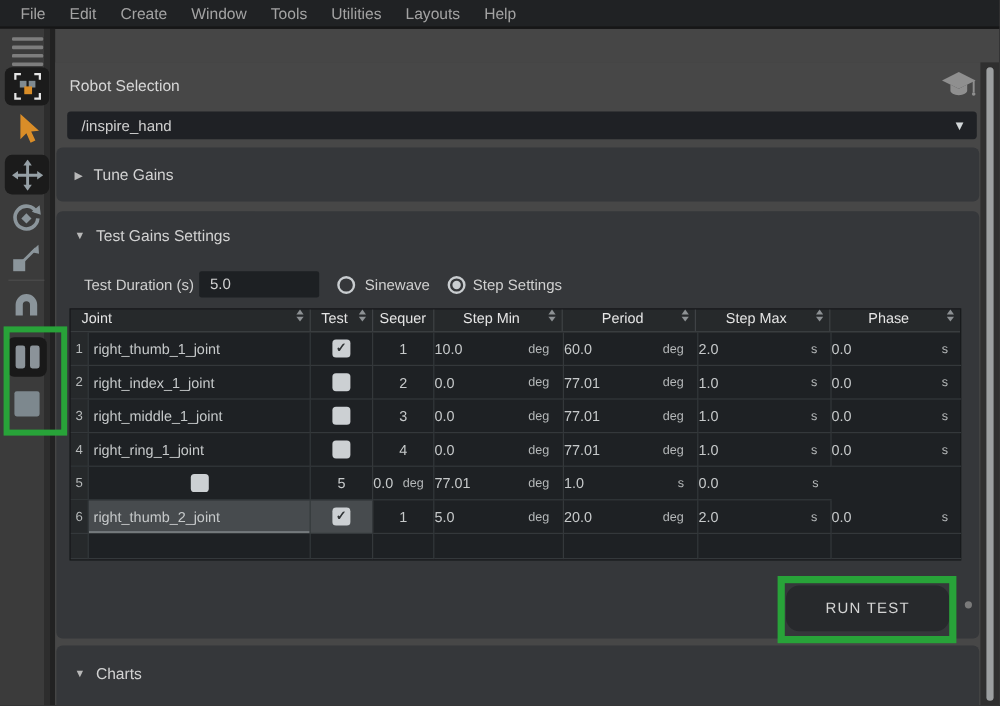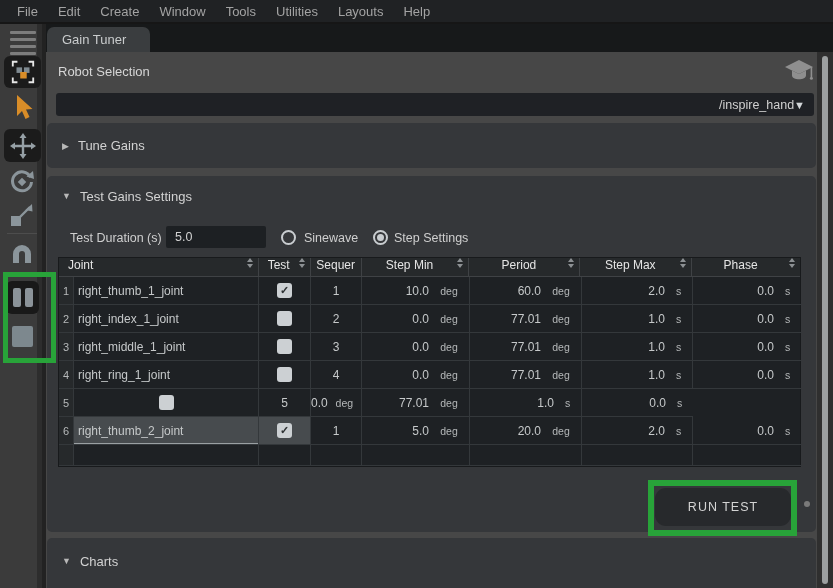--- a/index.html
+++ b/index.html
@@ -78,21 +78,21 @@
   .sort .dn { border-top:4px solid #8d9194; }
   .trow { display:grid; grid-template-columns:15px 185px 52px 51px 108px 112px 111px 108px; height:28px; }
   .trow.empty { height:21px; }
   .cell { border-right:1px solid #34383b; border-bottom:1px solid #34383b; display:flex; align-items:center; font-size:12px; color:#c6c9ca; }
   .cell:last-child { border-right:none; }
   .c-num { background:#26292b; justify-content:center; font-size:11px; color:#b6b9ba; }
   .c-joint { padding-left:4px; }
   .c-test, .c-seq { justify-content:center; }
   .checkbox { width:15px; height:15px; background:#ccd0d3; border-radius:3px; text-align:center;
     line-height:15px; font-size:11px; font-weight:bold; color:#2e3234; }
-  .val { flex:1; text-align:right; }
+  .val { flex:1; text-align:left; }
   .unit { font-size:10.5px; color:#b5b8b9; text-align:center; }
   .u-deg { width:40px; } .u-s { width:27px; }
   .trow.selected .c-joint, .trow.selected .c-test { background:#474b4e; }
   .trow.selected .c-joint { box-shadow:inset 0 -1px 0 #9aa0a3; }
   
   .run-btn { position:absolute; left:608px; top:312px; width:136px; height:38px; background:#27292c;
     border:none; border-radius:11px; color:#d4d4d4; font-size:12.5px; letter-spacing:1px;
     font-family:"Liberation Sans", sans-serif; }
   .dot { position:absolute; left:757px; top:325px; width:6px; height:6px; border-radius:50%; background:#7a7a7a; }
   
@@ -171,23 +171,20 @@
     </div>
     <div class="tool pausebtn">
       <div></div>
       <div></div>
     </div>
     <div class="tool stopbtn">
       <div></div>
     </div>
   </div>
 
-  <div class="tabbar">
-    <div class="tab">Gain Tuner</div>
-  </div>
 
   <div class="panel">
 
     <div class="label robot-label">Robot Selection</div>
 
     <div class="cap">
       <svg width="30" height="24" viewBox="0 0 30 24">
         <polygon points="15,1 29,8 15,15 1,8" fill="#8f8f8f"></polygon>
         <path d="M8 11.5 v5 c0 2.2 3.1 3.8 7 3.8 s7 -1.6 7 -3.8 v-5 l-7 3.4 z" fill="#8f8f8f"></path>
         <rect x="26.6" y="8" width="1.6" height="10" fill="#8f8f8f"></rect>

